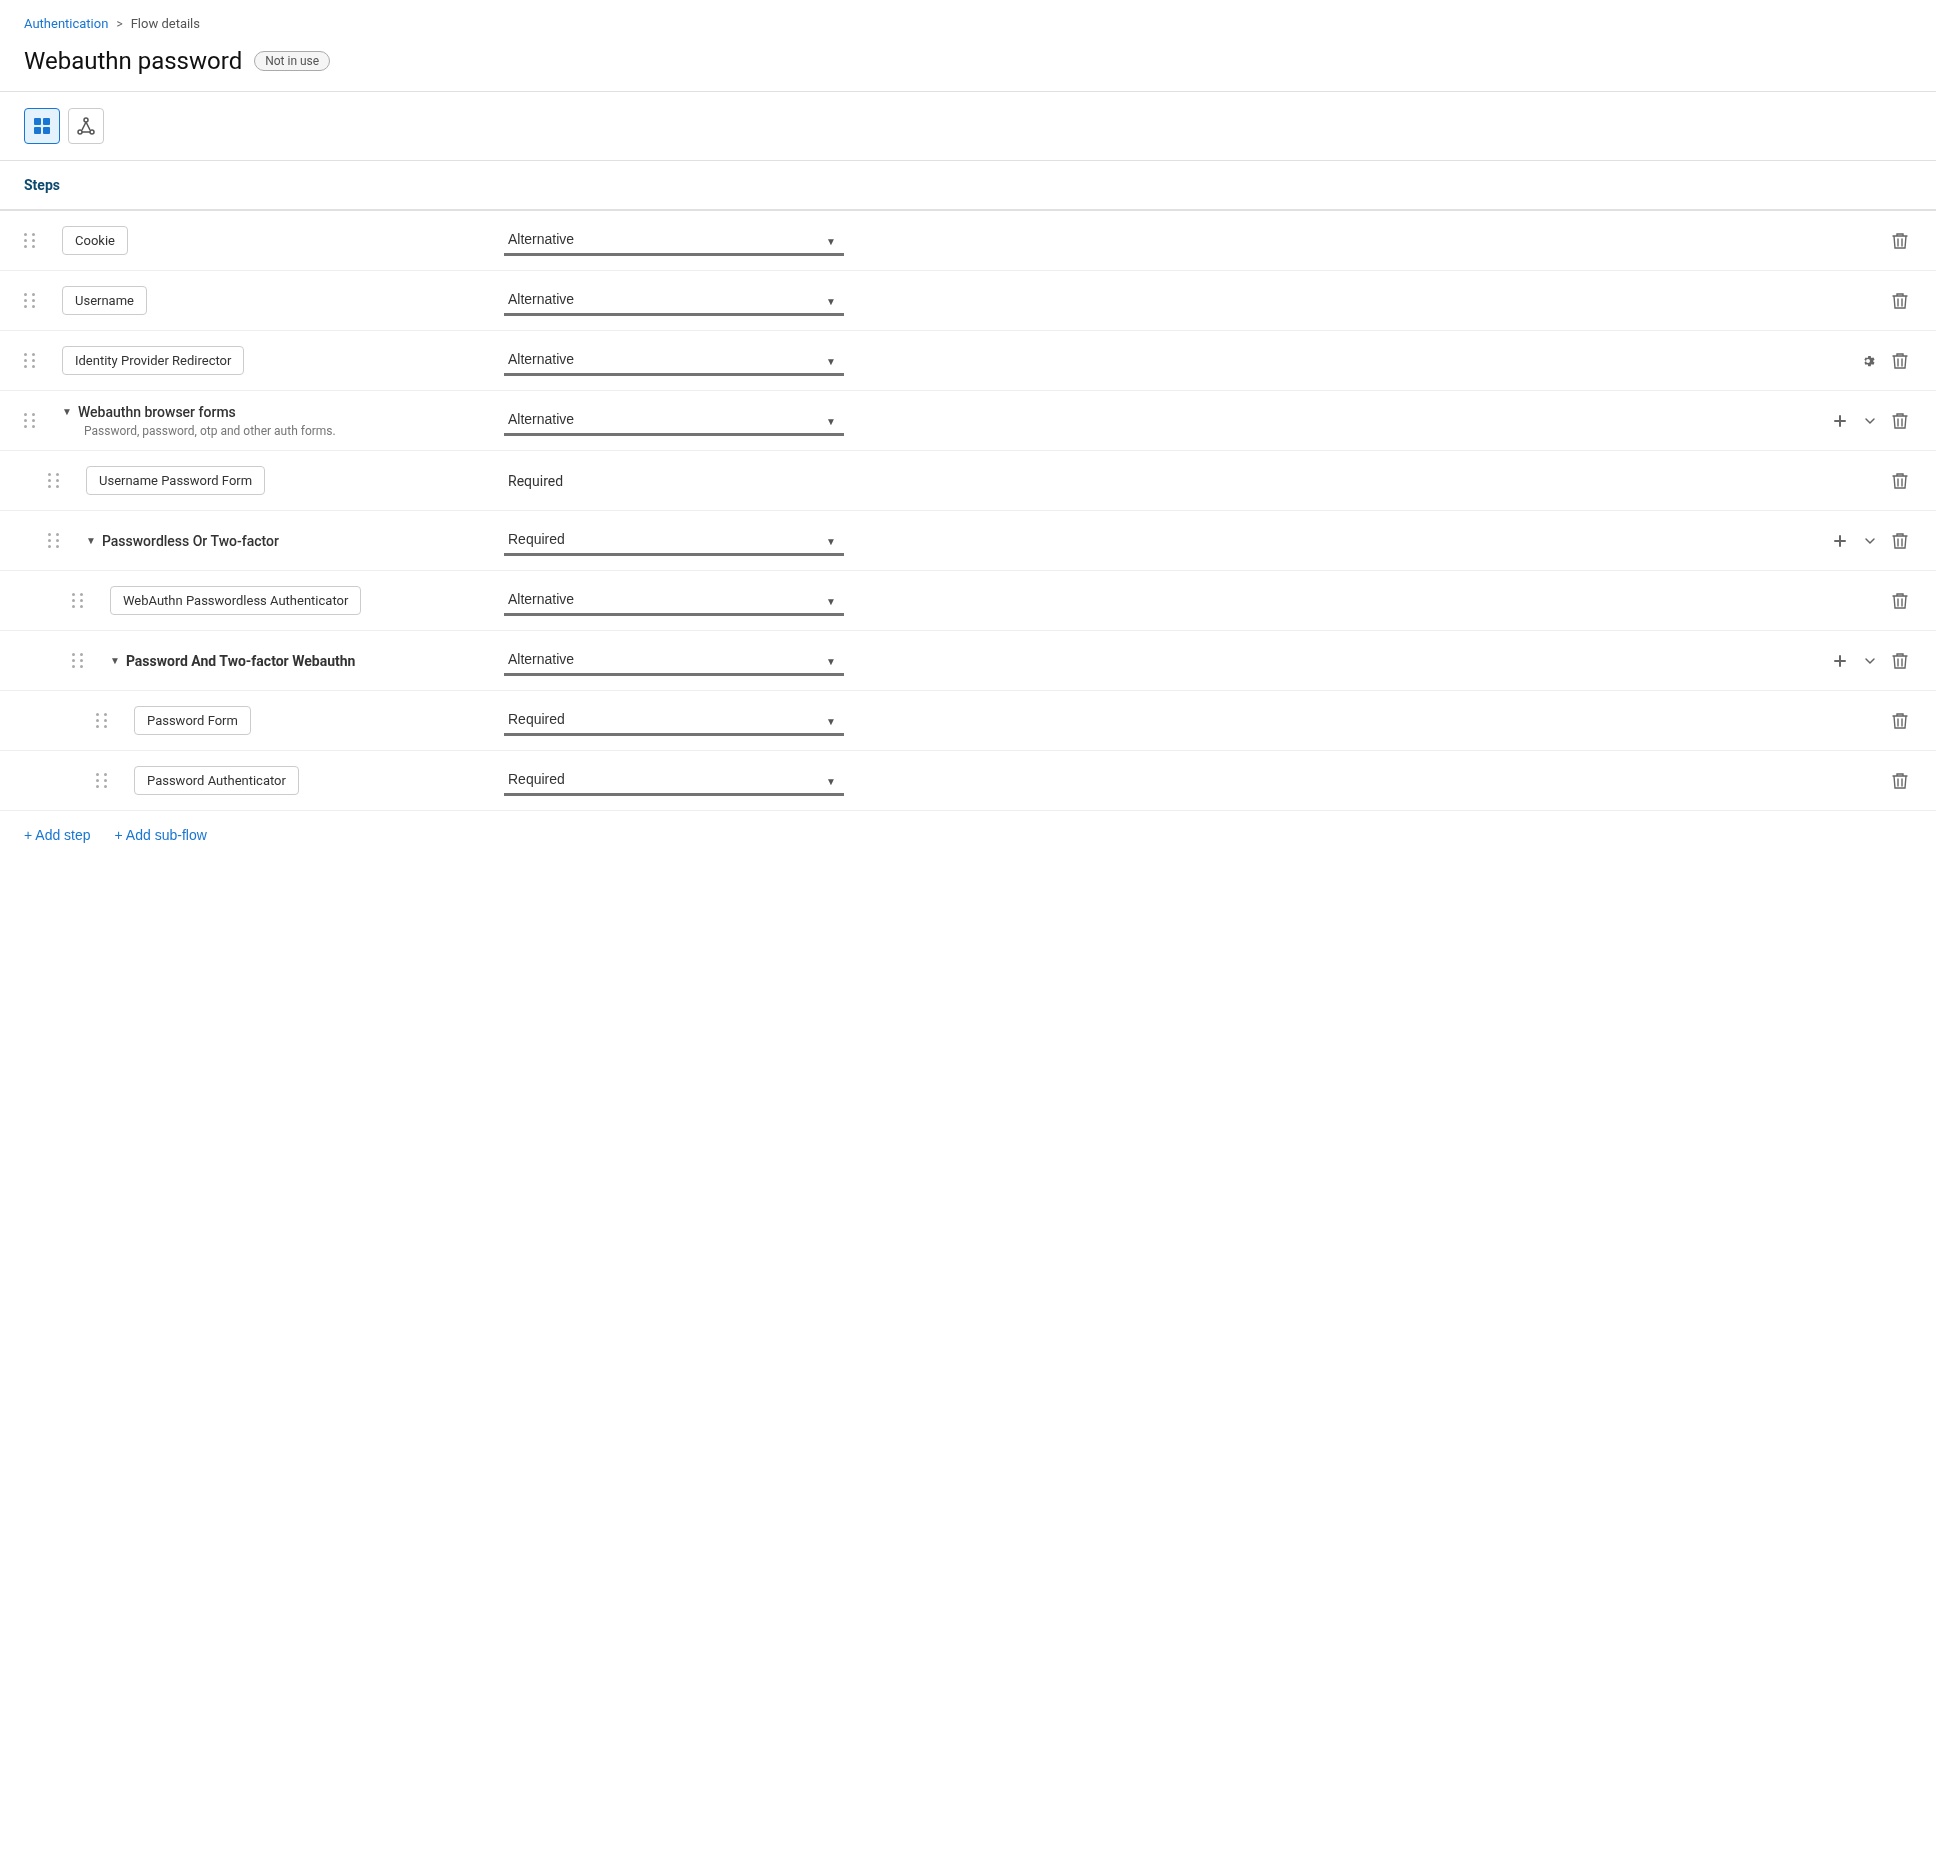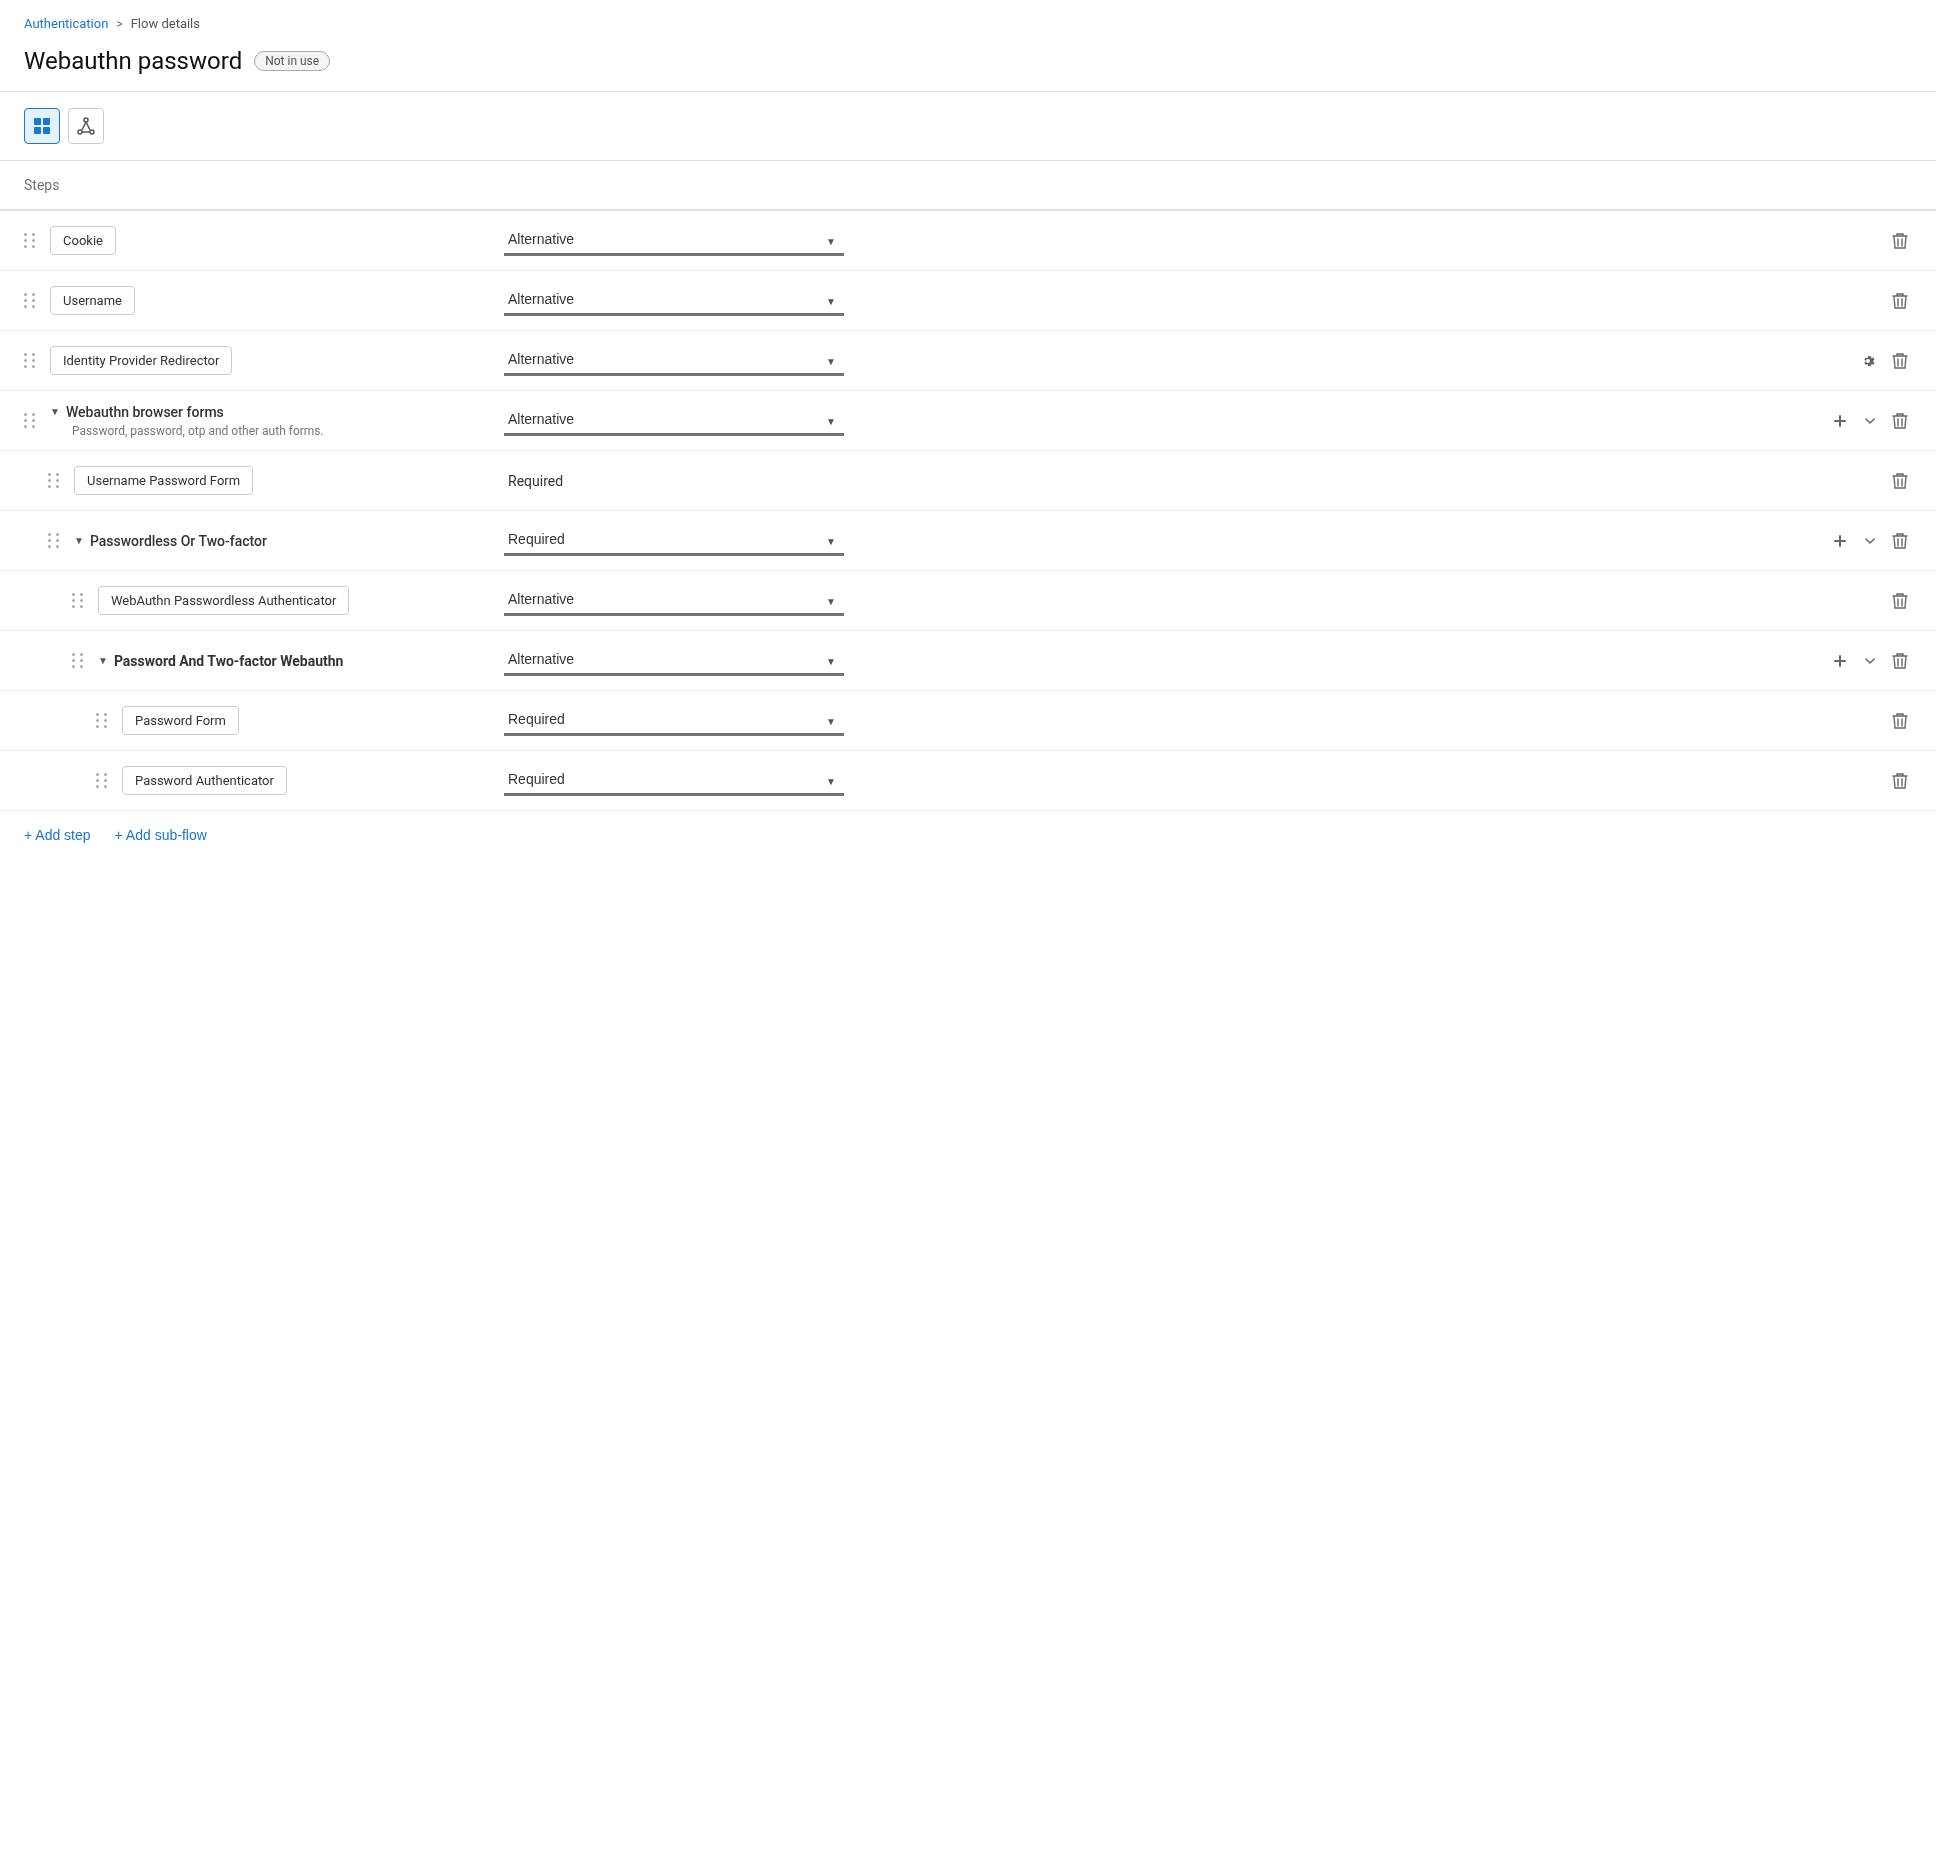--- a/index.html
+++ b/index.html
@@ -11,25 +11,25 @@
     .breadcrumb-current { color: #555; }
     
     .page-header { padding: 8px 24px 16px; display: flex; align-items: center; gap: 12px; border-bottom: 1px solid #e0e0e0; }
     .page-title { font-size: 24px; font-weight: 400; color: #111; }
     .status-badge { border: 1px solid #aaa; border-radius: 12px; padding: 2px 10px; font-size: 12px; color: #555; background: #f5f5f5; }
     
     .toolbar { padding: 16px 24px; display: flex; gap: 8px; border-bottom: 1px solid #e0e0e0; }
     .toolbar-btn { width: 36px; height: 36px; border: 1px solid #ccc; border-radius: 4px; background: #fff; cursor: pointer; display: flex; align-items: center; justify-content: center; font-size: 16px; color: #555; }
     .toolbar-btn.active { border-color: #1976d2; background: #e3f2fd; color: #1976d2; }
     .flow-table-header { display: grid; grid-template-columns: 480px 1fr 120px; padding: 8px 24px; border-bottom: 2px solid #e0e0e0; }
-    .col-header { font-weight: 400; font-size: 14px; color: #737373; padding: 8px 0; }
+    .col-header { font-weight: 700; font-size: 14px; color: #0c4a6e; padding: 8px 0; }
     
     .flow-row { display: grid; grid-template-columns: 480px 1fr 120px; align-items: center; padding: 12px 24px; border-bottom: 1px solid #eee; min-height: 60px; }
     
-    .step-cell { display: flex; align-items: center; gap: 8px; }
+    .step-cell { display: flex; align-items: center; gap: 20px; }
     
     .step-name-box { border: 1px solid #ccc; border-radius: 4px; padding: 6px 12px; font-size: 13px; color: #333; background: #fff; white-space: nowrap; }
     
     .collapse-group { display: flex; flex-direction: column; gap: 2px; }
     .collapse-group-header { display: flex; align-items: center; gap: 6px; font-size: 14px; font-weight: 500; }
     .collapse-group-sub { font-size: 12px; color: #777; margin-top: 2px; margin-left: 22px; }
     
     .requirement-cell { display: flex; align-items: center; }
     .req-select-wrapper { position: relative; display: inline-block; width: 340px; }
     .req-select-wrapper select { width: 100%; border: none; border-bottom: 3px solid #737373; padding: 6px 28px 6px 4px; font-size: 14px; color: #333; background: transparent; appearance: none; cursor: pointer; outline: none; }

